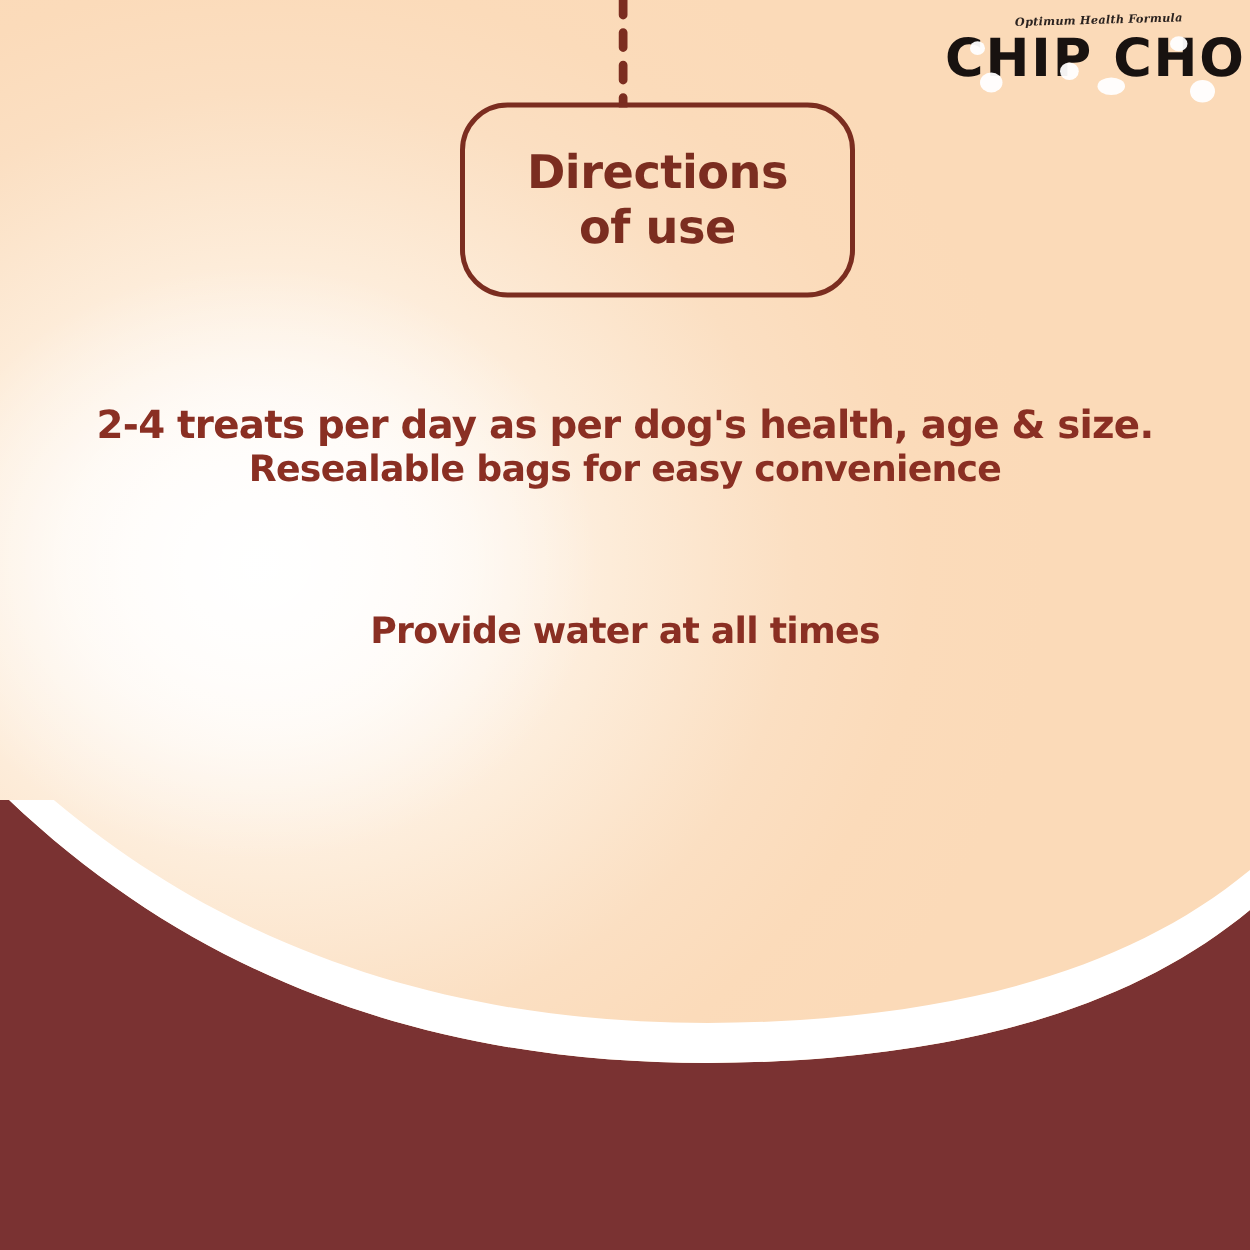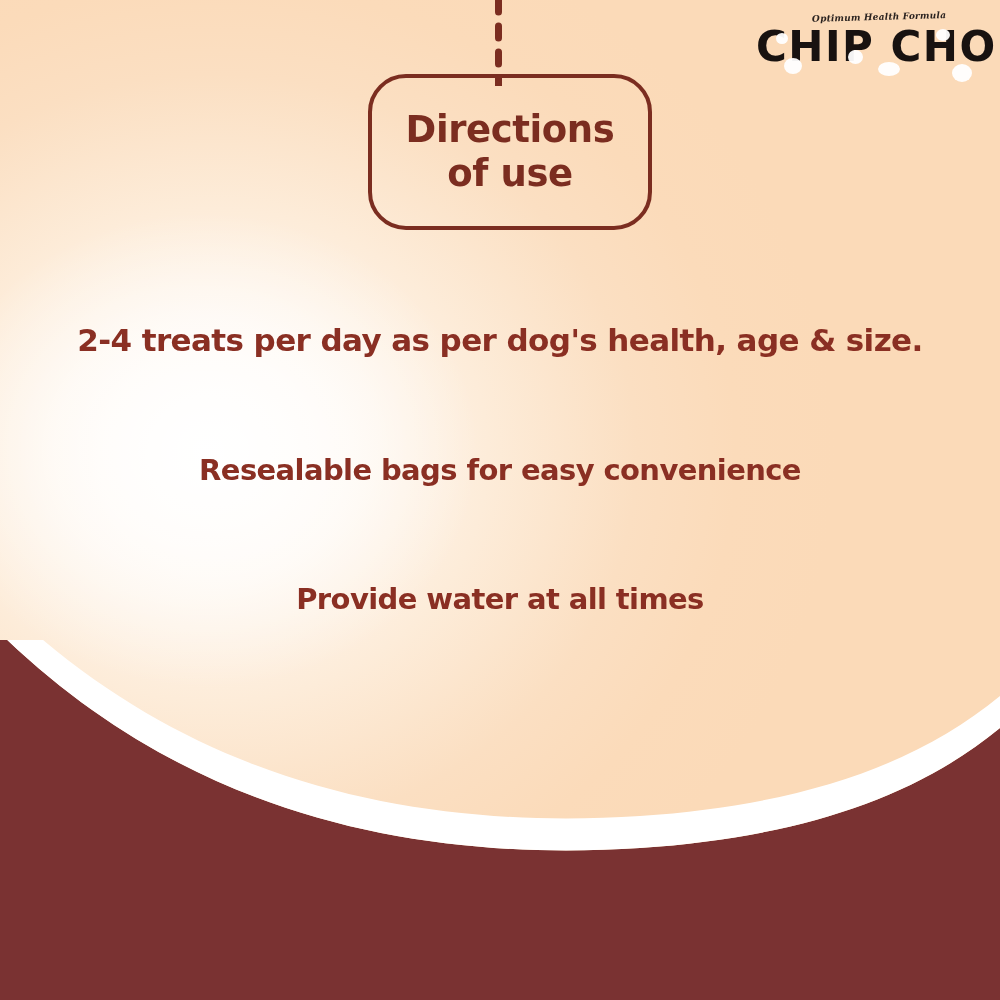--- a/index.html
+++ b/index.html
@@ -67,22 +67,22 @@
     top: 0px;
     width: 9px;
     height: 86px;
   }
   .dash-line svg { display: block; }
 
   
   .heading-box {
     position: absolute;
     left: 368px;
-    top: 74px;
-    width: 284px;
+    top: 82px;
+    width: 316px;
     height: 156px;
     box-sizing: border-box;
     border: 4px solid #7b2d20;
     border-radius: 38px;
     display: flex;
     align-items: center;
     justify-content: center;
     text-align: center;
   }
   .heading-title {
@@ -105,21 +105,21 @@
   .line-item {
     width: 100%;
     text-align: center;
     color: #8a2f23;
     font-family: "DejaVu Sans", sans-serif;
     font-weight: 700;
     letter-spacing: -0.6px;
     white-space: nowrap;
   }
   .line-1 { font-size: 31px; margin-top: 22px; }
-  .line-2 { font-size: 29px; margin-top: 95px; }
+  .line-2 { font-size: 29px; }
   .line-3 { font-size: 29px; margin-top: 95px; text-align: center; }
 
   
   .logo {
     position: absolute;
     right: 12px;
     top: 6px;
     width: 232px;
     height: 96px;
   }

